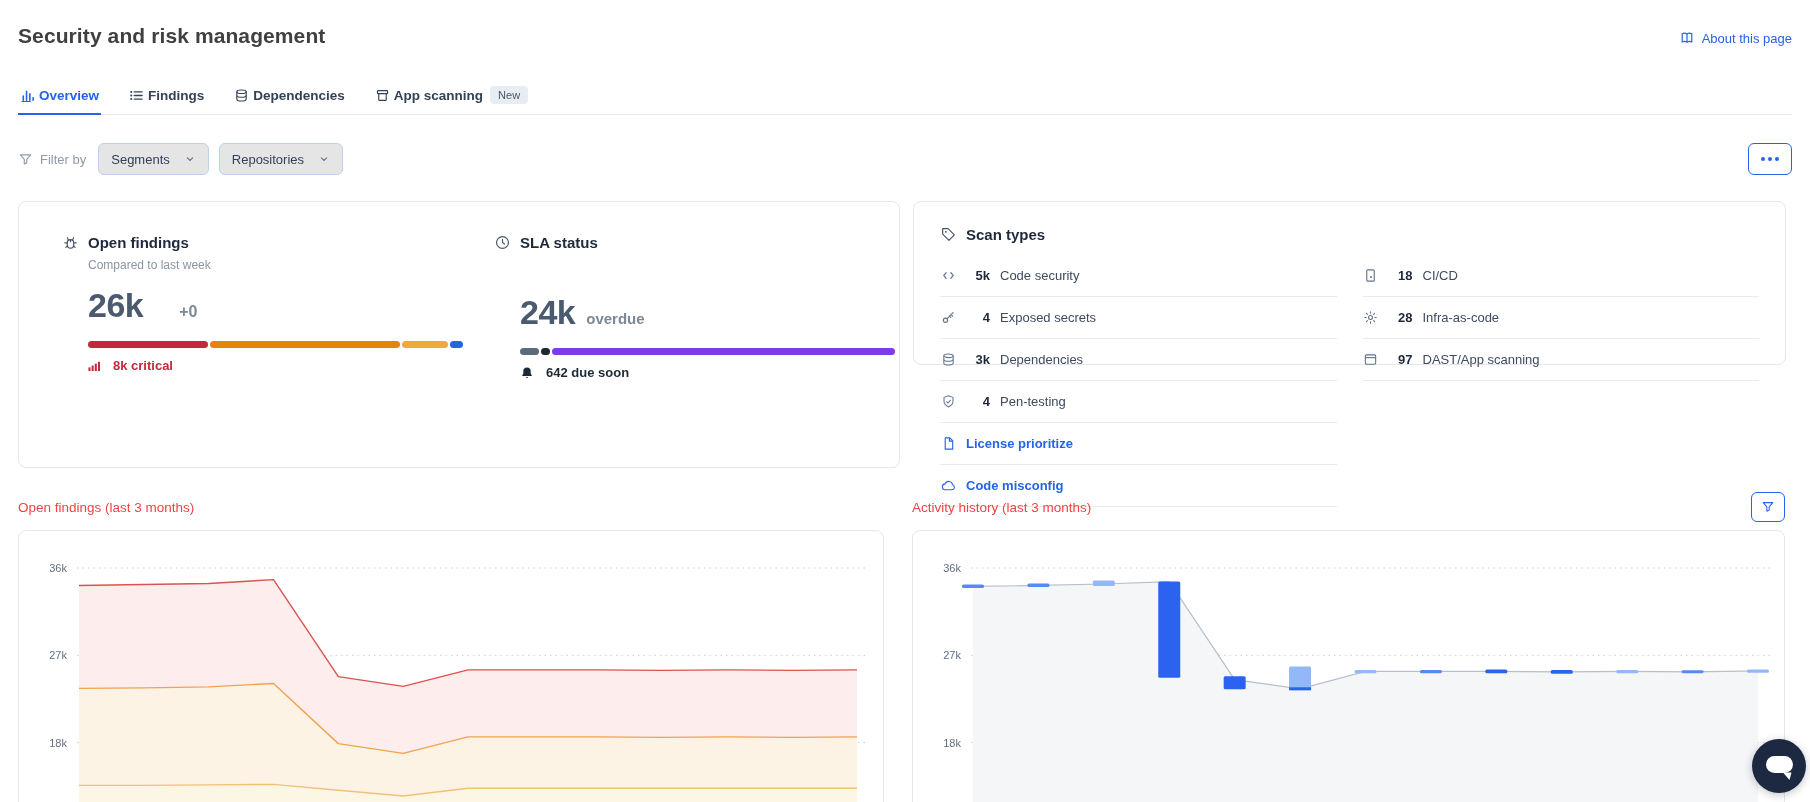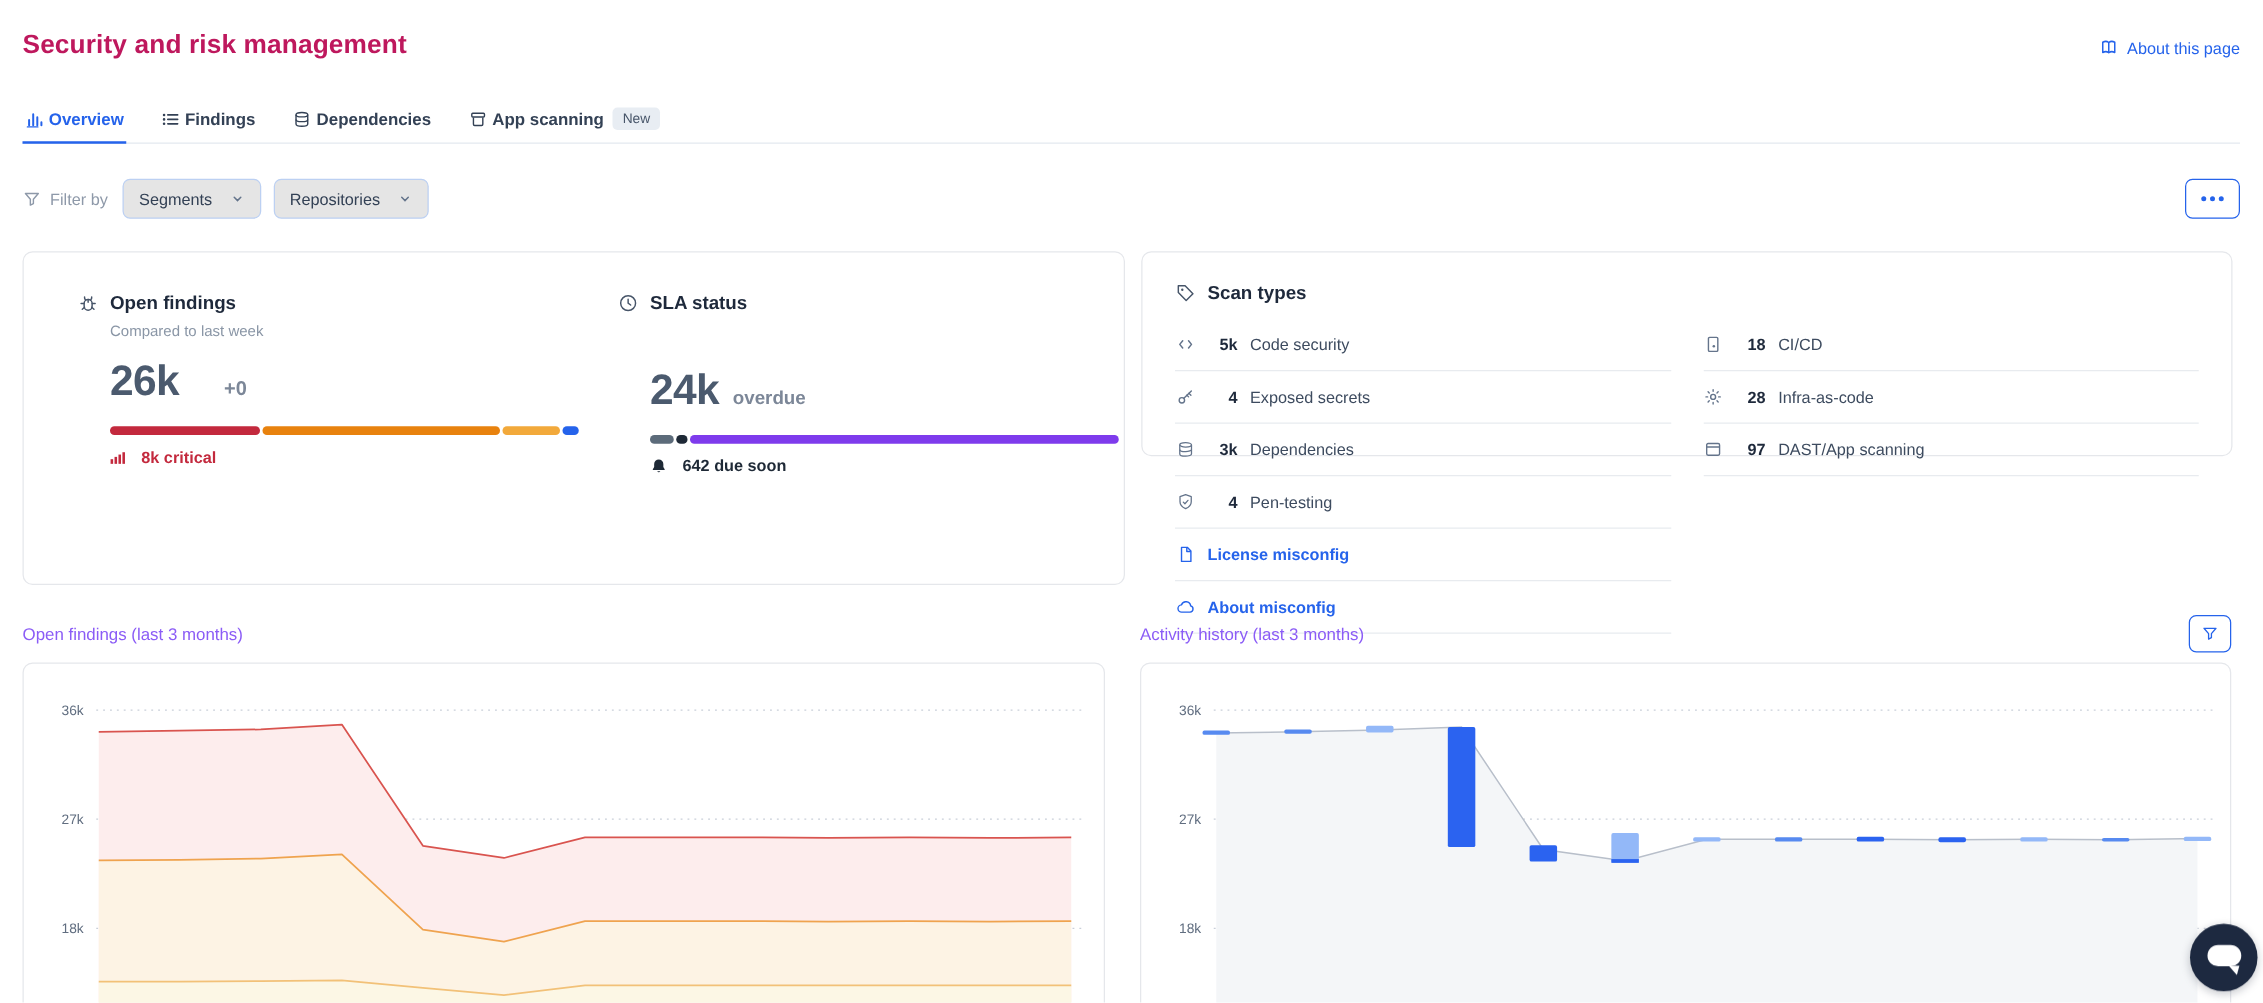--- a/index.html
+++ b/index.html
@@ -3,21 +3,21 @@
 <meta charset="utf-8">
 <style>
   * { margin:0; padding:0; box-sizing:border-box; }
   html,body { width:1810px; height:802px; overflow:hidden; background:#ffffff;
     font-family:"Liberation Sans","DejaVu Sans",sans-serif; color:#1e293b; }
   svg { display:block; font-family:inherit; }
   .page { padding:0 18px; position:relative; }
 
   
   .header-top { display:flex; align-items:flex-start; justify-content:space-between; padding-top:24px; }
-  .page-title { font-size:21px; font-weight:700; color:#be185d; letter-spacing:.1px; }
+  .page-title { font-size:21px; font-weight:700; color:#404040; letter-spacing:.1px; }
   .about-link { display:flex; align-items:center; gap:7px; color:#2563eb; font-size:13px; font-weight:500; margin-top:6px; cursor:pointer; }
   .page-subtitle { font-size:12.5px; color:#475569; margin-top:9px; }
 
   
   .tabs { display:flex; gap:30px; margin-top:38px; border-bottom:1px solid #e4e9f0; padding-left:2px; }
   .tab { display:flex; align-items:center; gap:4px; font-size:13.5px; font-weight:700; color:#334155;
     padding-bottom:10px; cursor:pointer; position:relative; }
   .tab.active { color:#2563eb; }
   .tab.active::after { content:""; position:absolute; left:-2px; right:-2px; bottom:-1px; height:2px; background:#2563eb; }
   .badge { background:#e8edf3; color:#475569; font-size:11px; font-weight:500; border-radius:4px; padding:3px 8px; margin-left:3px; }
@@ -65,21 +65,21 @@
   .scan-label { font-size:13px; font-weight:500; color:#3d4b5f; }
   .scan-row.link .s-icon, .scan-row.link .scan-label { color:#2563eb; }
   .scan-row.link .scan-label { font-weight:700; }
 
   
   .charts-row { display:flex; gap:28px; margin-top:24px; }
   .chart-block { display:flex; flex-direction:column; }
   .chart-block.left { width:866px; }
   .chart-block.right { width:873px; }
   .chart-head { display:flex; align-items:center; justify-content:space-between; height:30px; }
-  .chart-title { font-size:13.5px; font-weight:500; color:#8b5cf6; }
+  .chart-title { font-size:13.5px; font-weight:500; color:#ef4444; }
   .icon-btn { width:34px; height:30px; border:1px solid #2563eb; border-radius:6px; background:#fff; color:#2563eb;
     display:flex; align-items:center; justify-content:center; cursor:pointer; }
   .chart-card { margin-top:8px; height:330px; overflow:hidden; }
 
   
   .chat-widget { position:fixed; right:4px; bottom:9px; width:54px; height:54px; border-radius:50%;
     background:#1d2940; display:flex; align-items:center; justify-content:center; cursor:pointer; z-index:10;
     box-shadow:0 2px 8px rgba(15,23,42,.25); }
 </style>
 </head>
@@ -334,29 +334,29 @@
             <span class="scan-count">4</span>
             <span class="scan-label">Pen-testing</span>
           </div>
           <div class="scan-row link">
             <span class="s-icon">
               <svg width="15" height="15" viewBox="0 0 16 16" fill="none" stroke="currentColor" stroke-width="1.2" stroke-linejoin="round">
                   <path d="M4.5 2h4.9l3.1 3.2V14h-8z"></path>
                   <path d="M9 2v3.5h3.5"></path>
                 </svg>
             </span>
-            <span class="scan-label">License misconfig</span>
+            <span class="scan-label">License prioritize</span>
           </div>
           <div class="scan-row link">
             <span class="s-icon">
               <svg width="15" height="15" viewBox="0 0 16 16" fill="none" stroke="currentColor" stroke-width="1.2" stroke-linejoin="round">
                   <path d="M4.8 12.5a3.1 3.1 0 0 1-.4-6.2 4.1 4.1 0 0 1 7.9.9 2.7 2.7 0 0 1-.5 5.3z"></path>
                 </svg>
             </span>
-            <span class="scan-label">About misconfig</span>
+            <span class="scan-label">Code misconfig</span>
           </div>
         </div>
       </div>
     </div>
   </div>
 
   <div class="charts-row">
     <div class="chart-block left">
       <div class="chart-head">
         <span class="chart-title">Open findings (last 3 months)</span>

